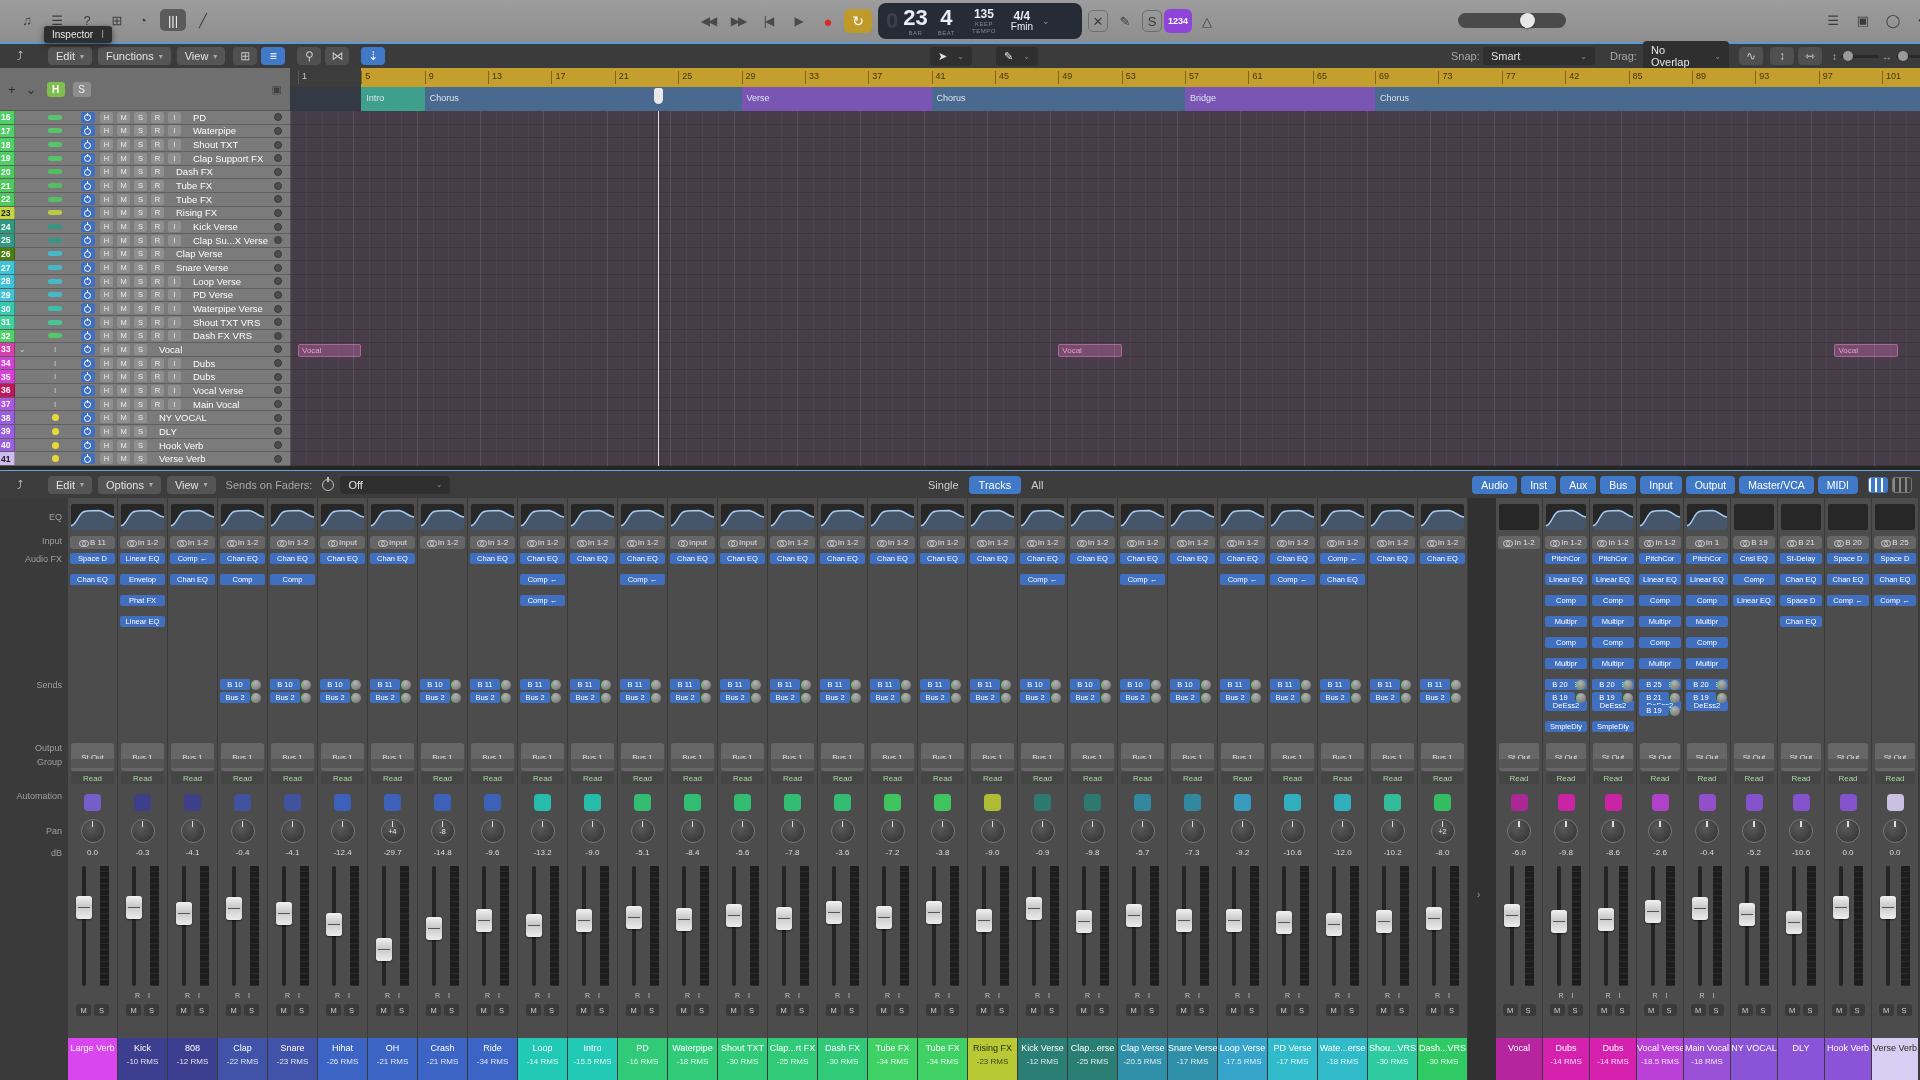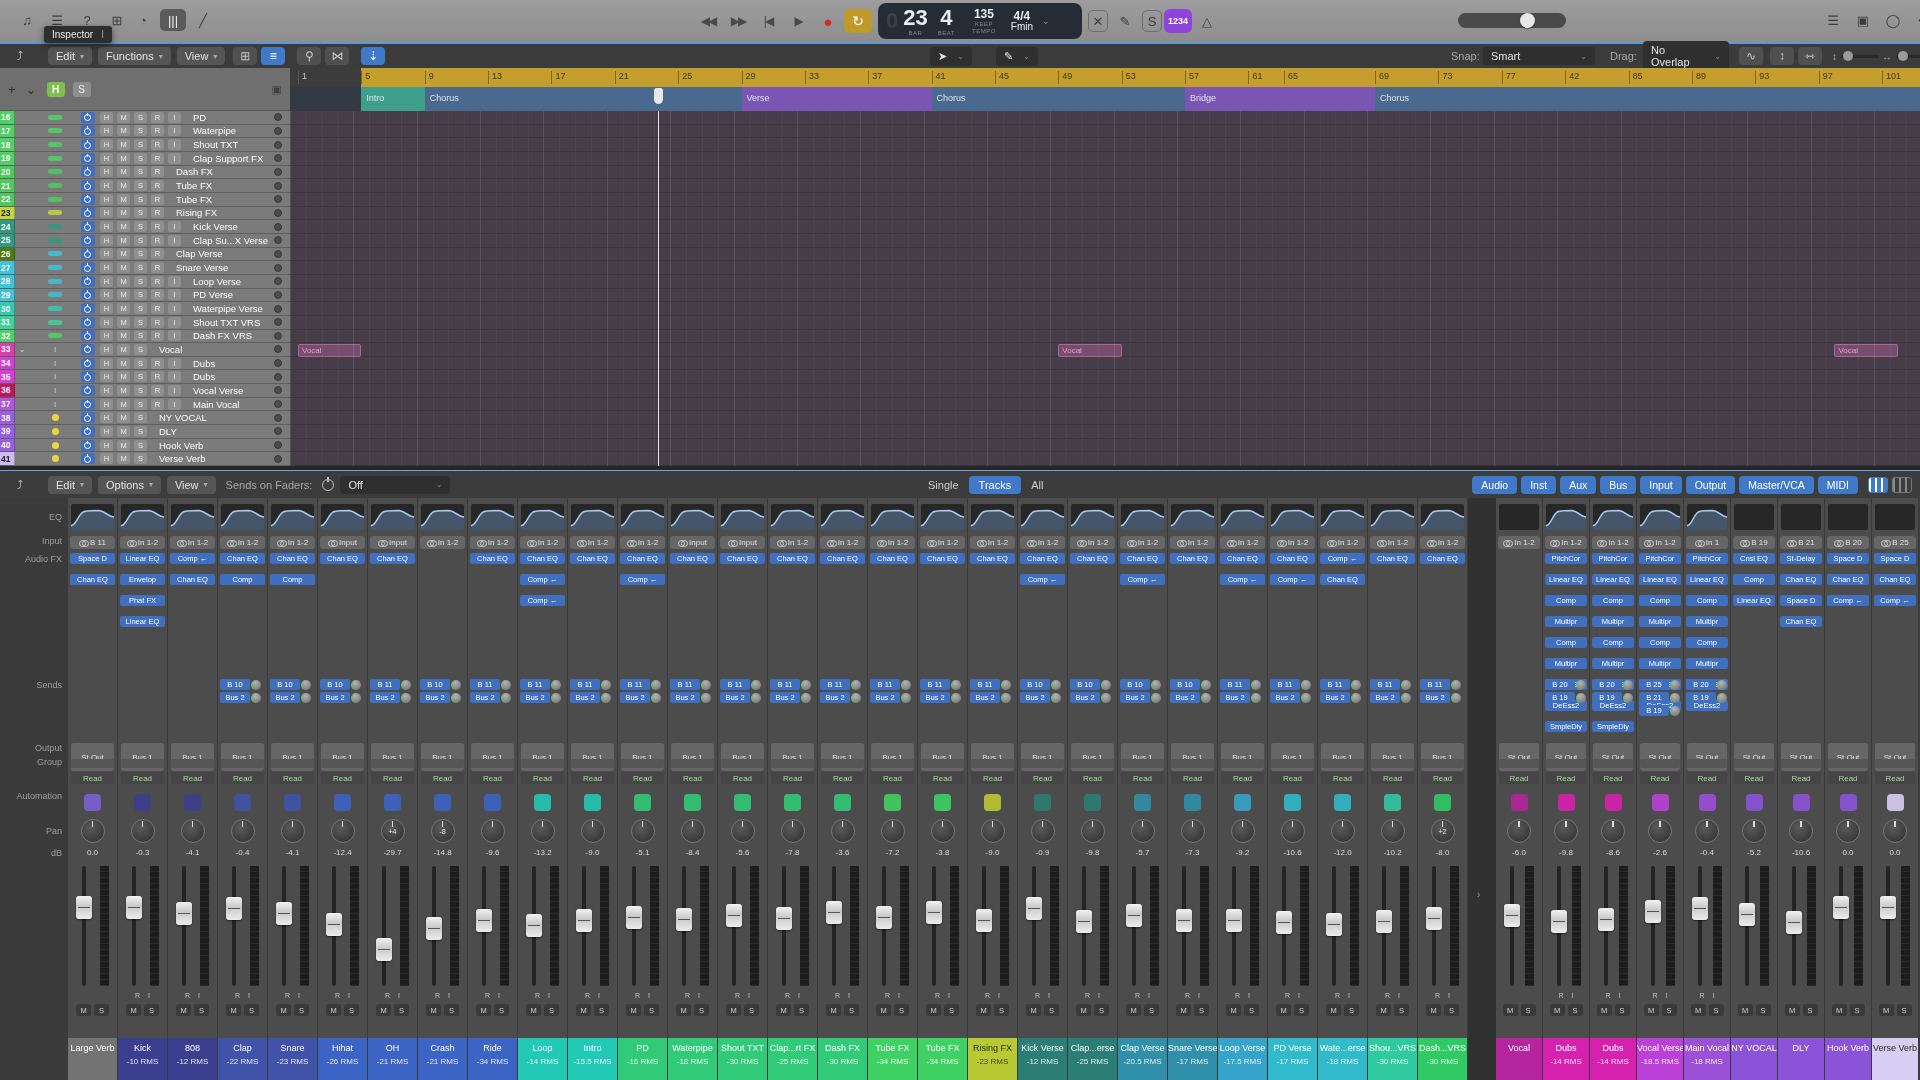--- a/index.html
+++ b/index.html
@@ -307,21 +307,21 @@
         <span class="bar-num" style="left: 388.16px;">25</span>
         <span class="bar-num" style="left: 451.52px;">29</span>
         <span class="bar-num" style="left: 514.88px;">33</span>
         <span class="bar-num" style="left: 578.24px;">37</span>
         <span class="bar-num" style="left: 641.6px;">41</span>
         <span class="bar-num" style="left: 704.96px;">45</span>
         <span class="bar-num" style="left: 768.32px;">49</span>
         <span class="bar-num" style="left: 831.68px;">53</span>
         <span class="bar-num" style="left: 895.04px;">57</span>
         <span class="bar-num" style="left: 958.4px;">61</span>
-        <span class="bar-num" style="left: 994px;">65</span>
+        <span class="bar-num" style="left: 1023px;">65</span>
         <span class="bar-num" style="left: 1085.12px;">69</span>
         <span class="bar-num" style="left: 1148.48px;">73</span>
         <span class="bar-num" style="left: 1211.84px;">77</span>
         <span class="bar-num" style="left: 1275.2px;">42</span>
         <span class="bar-num" style="left: 1338.56px;">85</span>
         <span class="bar-num" style="left: 1401.92px;">89</span>
         <span class="bar-num" style="left: 1465.28px;">93</span>
         <span class="bar-num" style="left: 1528.64px;">97</span>
         <span class="bar-num" style="left: 1592px;">101</span>
       </div>
@@ -798,21 +798,21 @@
         <div class="s-db">0.0</div>
         <div class="s-fader">
           <div class="fslot"></div>
           <div class="fcap" style="top: 34px;"></div>
           <div class="meter"></div>
         </div>
         <div class="s-ms">
           <span class="msb">M</span>
           <span class="msb">S</span>
         </div>
-        <div class="s-name" style="background: #737373;">
+        <div class="s-name" style="background: #d946ef;">
           <div class="nm">Large Verb</div>
           <div class="rms"></div>
         </div>
       </div>
       <div class="strip" style="width: 50px;">
         <div class="s-eq"><svg width="100%" height="100%" viewBox="0 0 46 24" preserveAspectRatio="none">
             <path d="M0 20 C6 20 8 8 14 7 C20 6 24 6 30 6 C38 7 40 12 46 12 L46 24 L0 24 Z" fill="rgba(125,175,235,.35)"></path>
             <path d="M0 20 C6 20 8 8 14 7 C20 6 24 6 30 6 C38 7 40 12 46 12" fill="none" stroke="#a9c9ef" stroke-width="1.5"></path>
           </svg></div>
         <div class="s-input">

